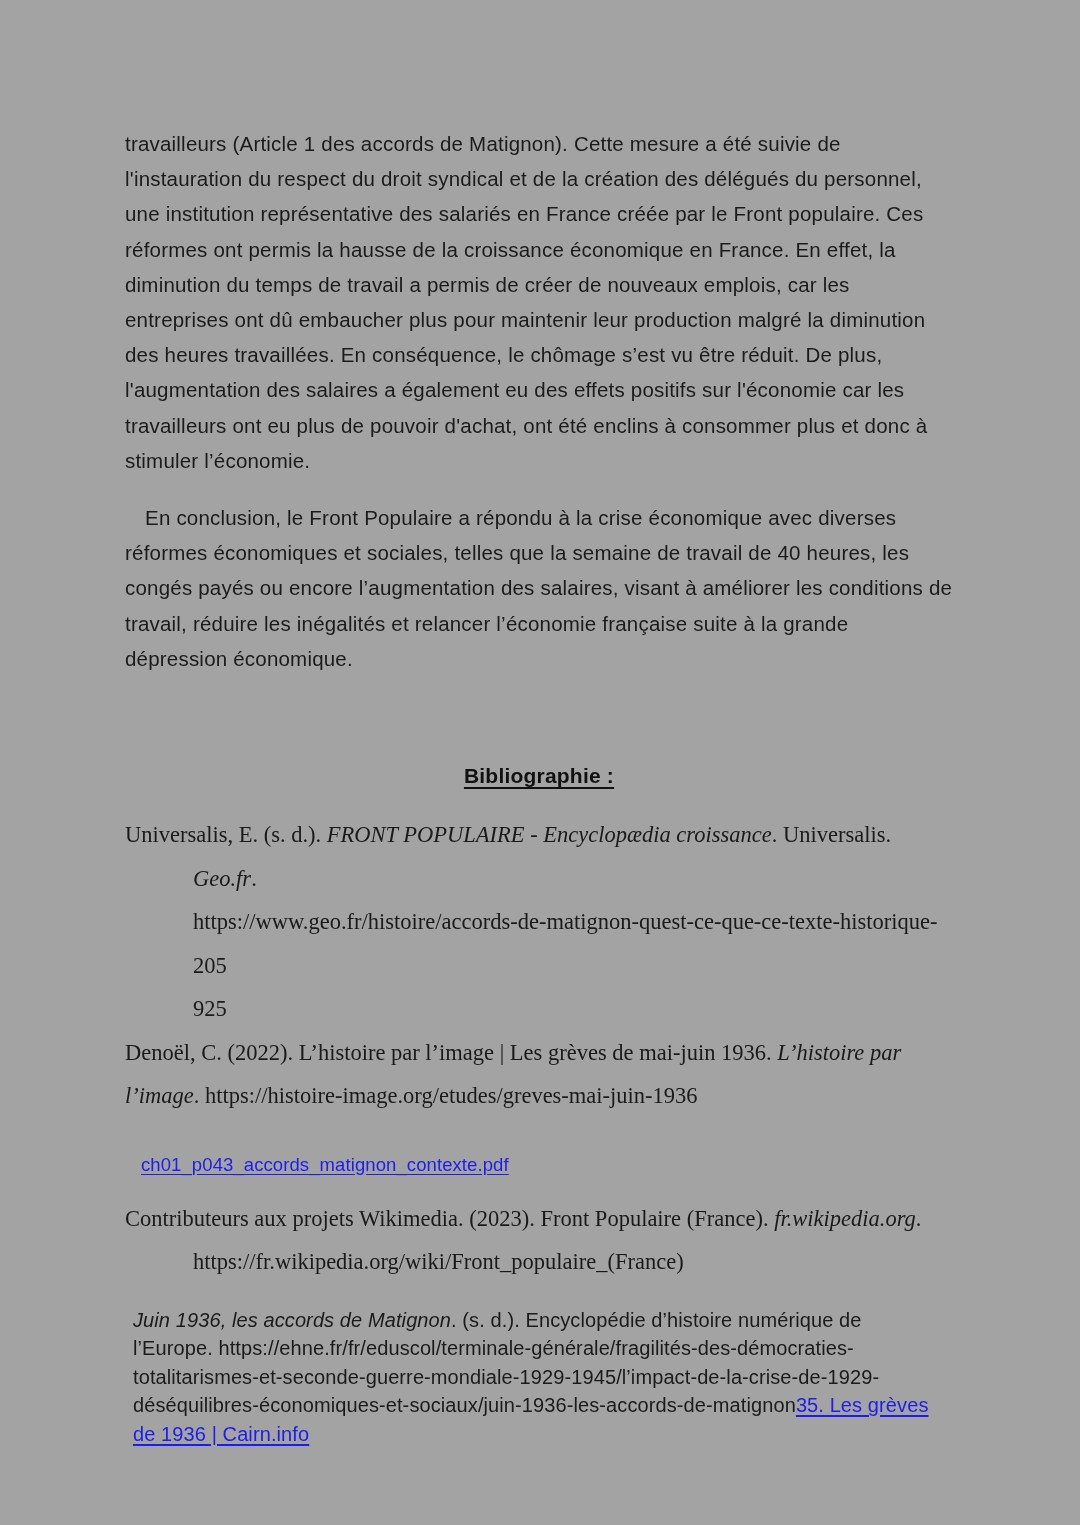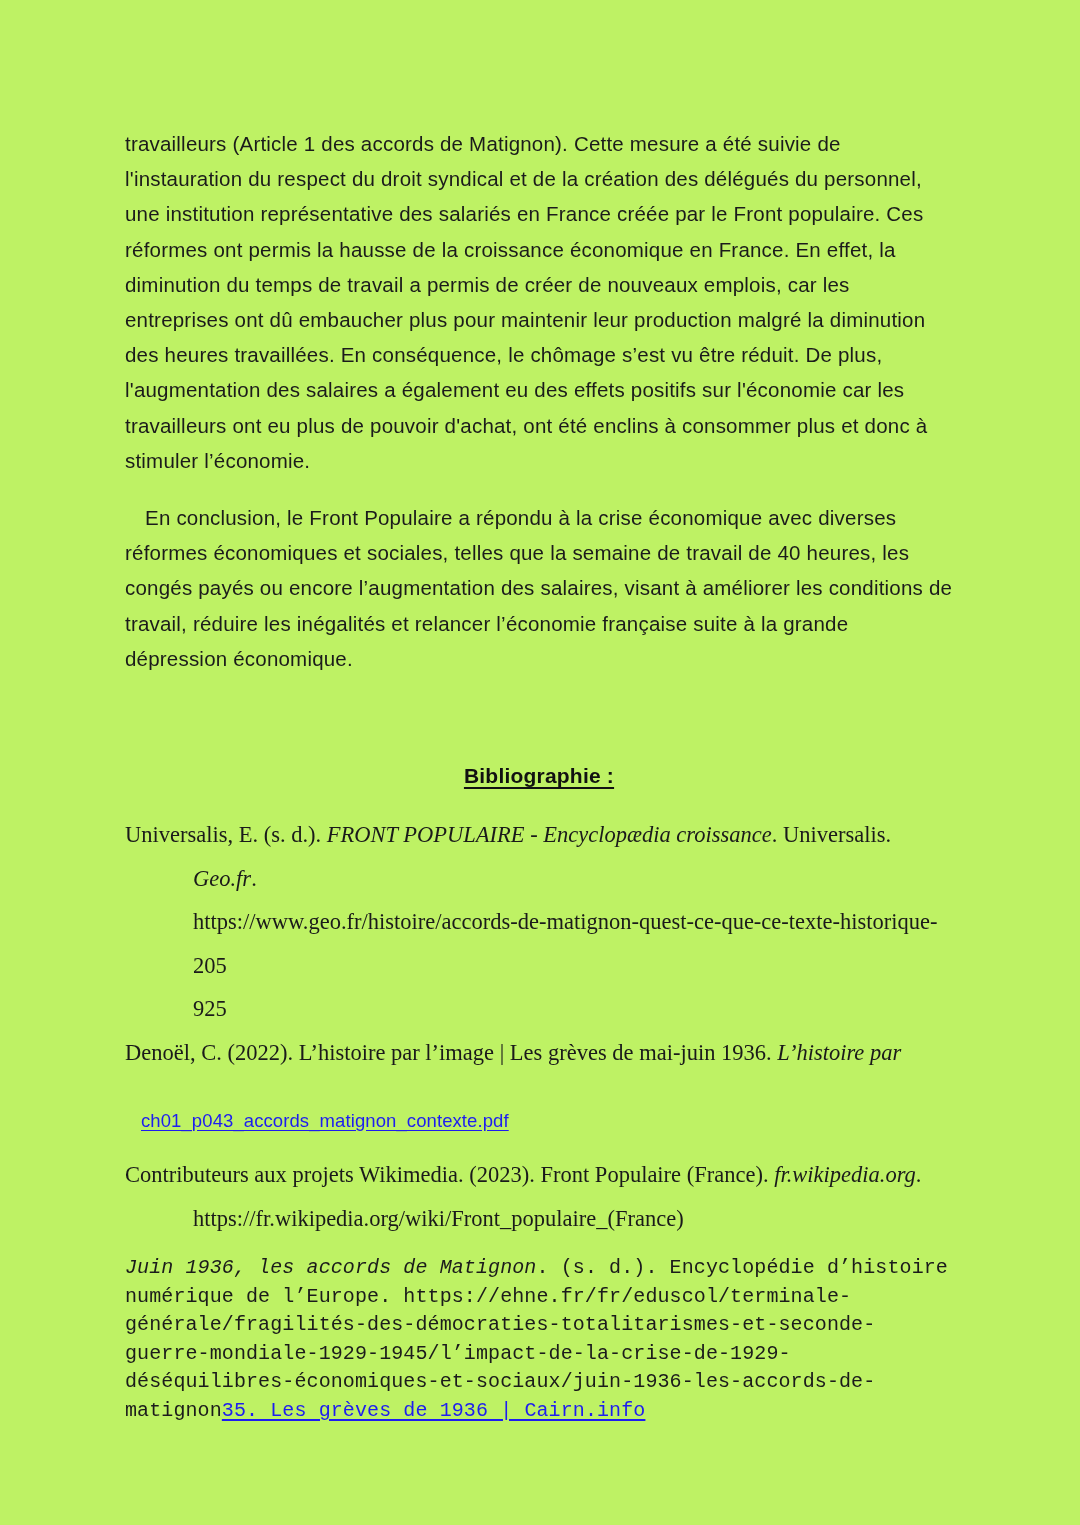--- a/index.html
+++ b/index.html
@@ -16,21 +16,21 @@
     color: #181818;
     -webkit-font-smoothing: antialiased;
   }
 
   .page {
     position: absolute;
     left: 0;
     top: 0;
     width: 1080px;
     height: 1525px;
-    background: #bef264;
+    background: #a3a3a3;
   }
 
   .content {
     position: absolute;
     left: 125px;
     top: 126px;
     width: 828px;
   }
 
   
@@ -99,25 +99,25 @@
   }
 
   .pdf-line {
     margin: 16px;
     padding-top: 16px;
     line-height: 30px;
   }
 
   
   .ref-sans {
-    font-family: Liberation Mono, monospace;
+    font-family: Liberation Sans, sans-serif;
     font-size: 20px;
     line-height: 28.6px;
     color: #1b1b1b;
-    margin: 0;
+    margin: 8px;
     padding-top: 14px;
     word-break: break-word;
     letter-spacing: 0.005em;
   }
   .cairn {
     color: #1d1df0;
     text-decoration: underline;
     text-underline-offset: 2.5px;
   }
 </style>
@@ -139,20 +139,23 @@
 
     <p class="ref indent">
       <span class="it">Geo.fr</span><span>.</span>
     </p>
     <p class="ref indent">https://www.geo.fr/histoire/accords-de-matignon-quest-ce-que-ce-texte-historique-205</p>
     <p class="ref indent">925</p>
 
     <p class="ref">
       <span>Denoël, C. (2022). L’histoire par l’image | Les grèves de mai-juin 1936. </span><span class="it">L’histoire par</span>
     </p>
+    <p class="ref">
+      <span class="it">l’image</span><span>. https://histoire-image.org/etudes/greves-mai-juin-1936</span>
+    </p>
 
     <p class="pdf-line">
       <a class="link-sans" href="#">ch01_p043_accords_matignon_contexte.pdf</a>
     </p>
 
     <p class="ref ref-gap">
       <span>Contributeurs aux projets Wikimedia. (2023). Front Populaire (France). </span><span class="it">fr.wikipedia.org</span><span>.</span>
     </p>
     <p class="ref indent">https://fr.wikipedia.org/wiki/Front_populaire_(France)</p>
 

